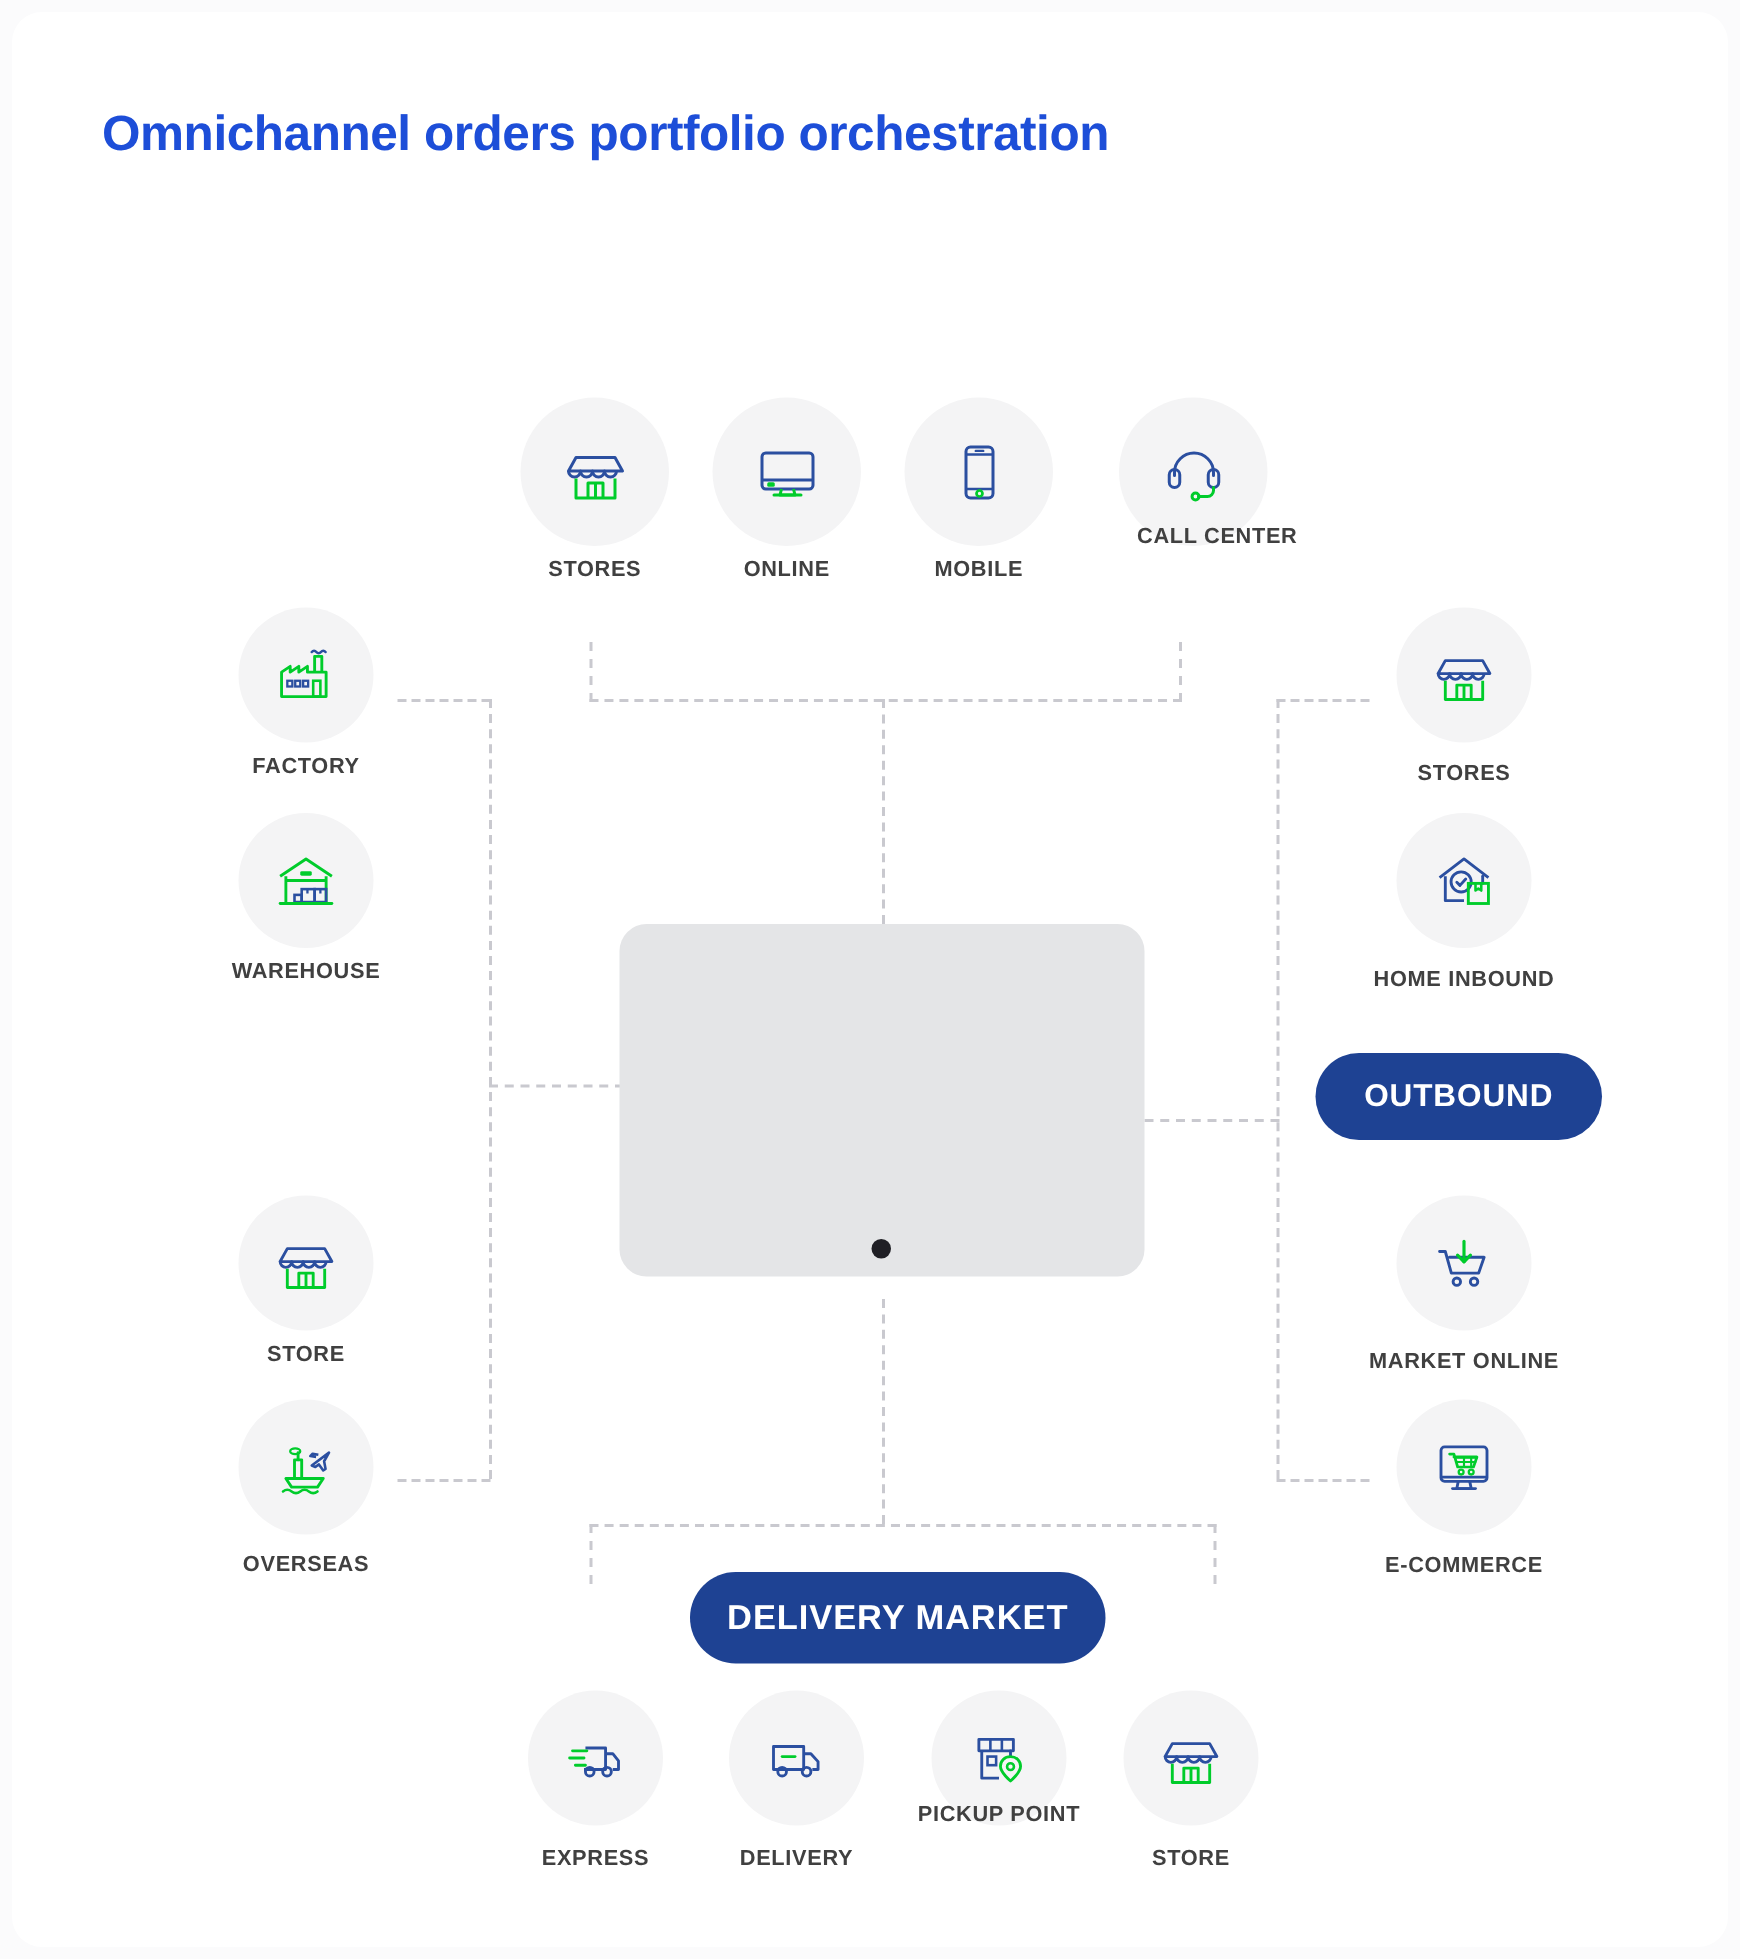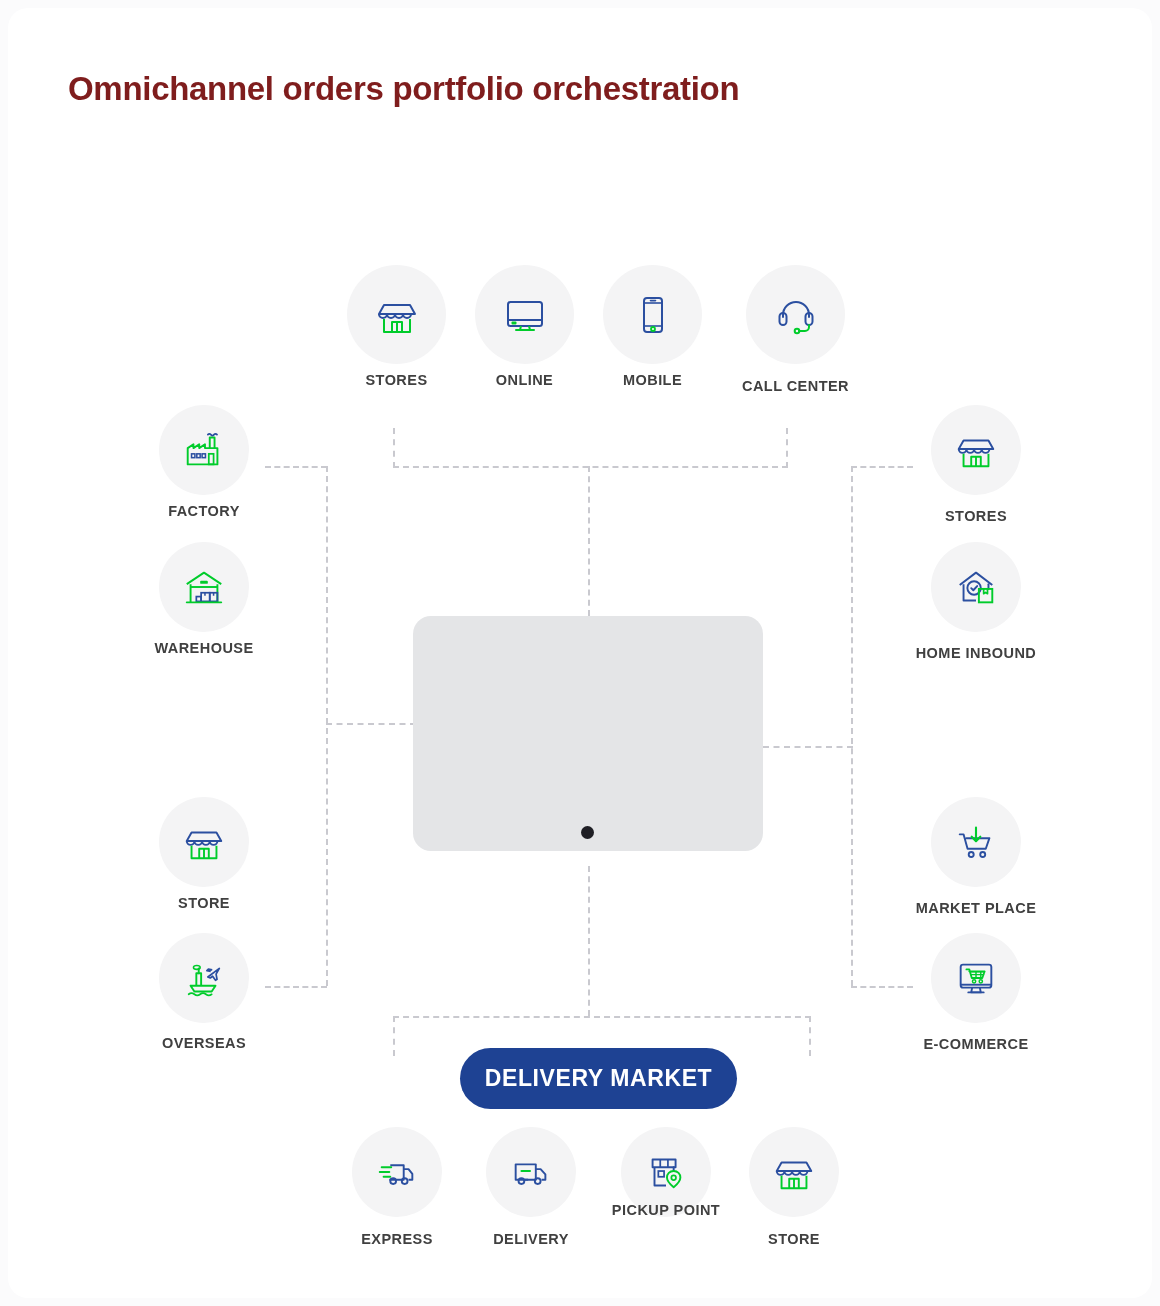--- a/index.html
+++ b/index.html
@@ -15,21 +15,21 @@
     background:#ffffff;
     border-radius:20px;
     overflow:hidden;
   }
   .abs{position:absolute;}
 
   
   #title{
     left:60px;top:62px;
     font-size:33px;font-weight:bold;
-    color:#7f1d1d;letter-spacing:-0.3px;
+    color:#1d4ed8;letter-spacing:-0.3px;
     white-space:nowrap;
   }
 
   
   .pill{
     display:flex;align-items:center;justify-content:center;
     background:#1e4293;color:#ffffff;
     border-radius:999px;
     font-weight:bold;letter-spacing:0.6px;
     box-sizing:border-box;
@@ -169,21 +169,21 @@
       <span>
         <svg width="48" height="48" viewBox="0 0 48 48" fill="none">
           <path d="M11 26v-2a13 13 0 0 1 26 0v2" stroke="#2b4fa0" stroke-width="2" stroke-linecap="round"></path>
           <rect x="7.5" y="22" width="7" height="12" rx="3.5" stroke="#2b4fa0" stroke-width="2"></rect>
           <rect x="33.5" y="22" width="7" height="12" rx="3.5" stroke="#2b4fa0" stroke-width="2"></rect>
           <path d="M37 34v2a4 4 0 0 1-4 4h-6" stroke="#00cc2b" stroke-width="2" stroke-linecap="round"></path>
           <circle cx="25" cy="40" r="2.3" stroke="#00cc2b" stroke-width="2"></circle>
         </svg>
       </span>
     </div>
-    <div class="cap" style="left:718px;top:369px;width:139px;">CALL CENTER</div>
+    <div class="cap" style="left:718px;top:341px;width:139px;text-align:right;">CALL CENTER</div>
   </div>
 
 
   <div class="node">
     <div class="circle" style="left:151px;top:397px;width:90px;height:90px;">
       <span>
         <svg width="46" height="46" viewBox="0 0 48 48" fill="none">
           <path d="M7 22l6-4v4l6-4v4l6-4v4h13v17H7V22z" stroke="#00cc2b" stroke-width="2" stroke-linejoin="round"></path>
           <path d="M30 22V11h5v11" stroke="#00cc2b" stroke-width="2" stroke-linejoin="round"></path>
           <rect x="11" y="28" width="3.5" height="4" stroke="#2b4fa0" stroke-width="1.6"></rect>
@@ -241,20 +241,21 @@
           <ellipse cx="16.5" cy="13" rx="3.5" ry="2" stroke="#00cc2b" stroke-width="1.6"></ellipse>
           <path d="M8 41c2-1.6 4-1.6 6 0s4 1.6 6 0 4-1.6 6 0 4 1.6 6 0" stroke="#00cc2b" stroke-width="1.8" stroke-linecap="round"></path>
           <path d="M40 14l-12 9 2.5 1 2.5-1.8 3 4.2 1.6-1-1-5.4L40 14z" stroke="#2b4fa0" stroke-width="1.8" stroke-linejoin="round"></path>
           <path d="M31 17l-4-.6 1.6-1.6 4 .7" stroke="#2b4fa0" stroke-width="1.8" stroke-linejoin="round"></path>
         </svg>
       </span>
     </div>
     <div class="cap" style="left:121px;top:1026px;width:150px;">OVERSEAS</div>
   </div>
 
+  <div class="abs pill" id="pill-outbound">OUTBOUND</div>
 
   <div class="node">
     <div class="circle" style="left:923px;top:397px;width:90px;height:90px;">
       <span>
         <svg width="46" height="46" viewBox="0 0 48 48" fill="none">
           <path d="M11 14h26l5 9H6l5-9z" stroke="#2b4fa0" stroke-width="2" stroke-linejoin="round"></path>
           <path d="M6 23c0 2.2 1.8 4 4 4s4-1.8 4-4c0 2.2 1.8 4 4 4s4-1.8 4-4c0 2.2 1.8 4 4 4s4-1.8 4-4c0 2.2 1.8 4 4 4s4-1.8 4-4" stroke="#2b4fa0" stroke-width="2" stroke-linejoin="round"></path>
           <path d="M11 28v13h26V28" stroke="#00cc2b" stroke-width="2" stroke-linejoin="round"></path>
           <path d="M19 41V31h10v10" stroke="#00cc2b" stroke-width="2" stroke-linejoin="round"></path>
           <path d="M24 31v10" stroke="#00cc2b" stroke-width="2"></path>
@@ -286,21 +287,21 @@
       <span>
         <svg width="46" height="46" viewBox="0 0 48 48" fill="none">
           <path d="M7 16h4l4.2 15h19l3.8-11H14" stroke="#2b4fa0" stroke-width="2" stroke-linejoin="round" stroke-linecap="round"></path>
           <circle cx="19" cy="37" r="2.6" stroke="#2b4fa0" stroke-width="2"></circle>
           <circle cx="31" cy="37" r="2.6" stroke="#2b4fa0" stroke-width="2"></circle>
           <path d="M24 9v14" stroke="#00cc2b" stroke-width="2.2" stroke-linecap="round"></path>
           <path d="M19.5 18.5L24 23.2l4.5-4.7" stroke="#00cc2b" stroke-width="2.2" stroke-linecap="round" stroke-linejoin="round"></path>
         </svg>
       </span>
     </div>
-    <div class="cap" style="left:878px;top:891px;width:180px;">MARKET PLACE</div>
+    <div class="cap" style="left:878px;top:891px;width:180px;">MARKET ONLINE</div>
   </div>
 
   <div class="node">
     <div class="circle" style="left:923px;top:925px;width:90px;height:90px;">
       <span>
         <svg width="46" height="46" viewBox="0 0 48 48" fill="none">
           <rect x="8" y="10" width="32" height="24" rx="2.5" stroke="#2b4fa0" stroke-width="2"></rect>
           <path d="M8 31h32" stroke="#2b4fa0" stroke-width="2"></path>
           <path d="M20 34l-1 5h10l-1-5" stroke="#2b4fa0" stroke-width="2" stroke-linejoin="round"></path>
           <path d="M16 39h16" stroke="#2b4fa0" stroke-width="2" stroke-linecap="round"></path>

